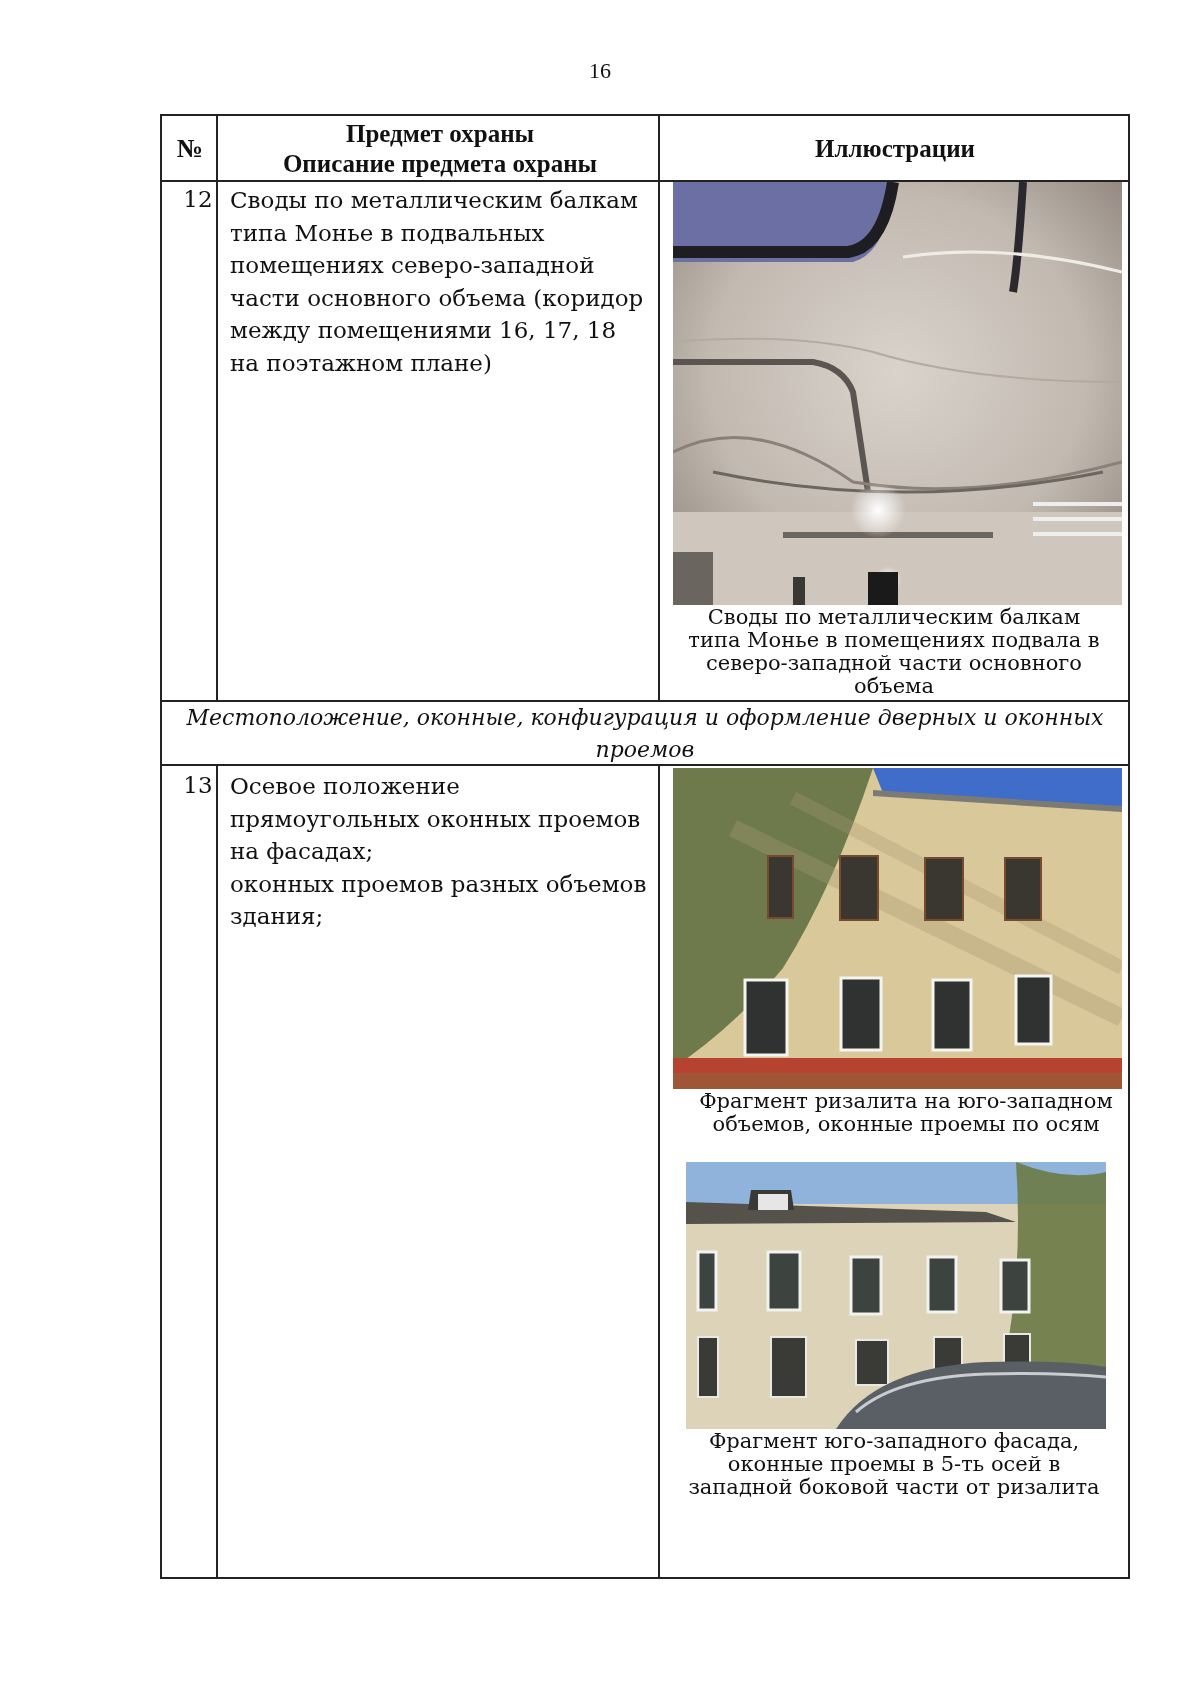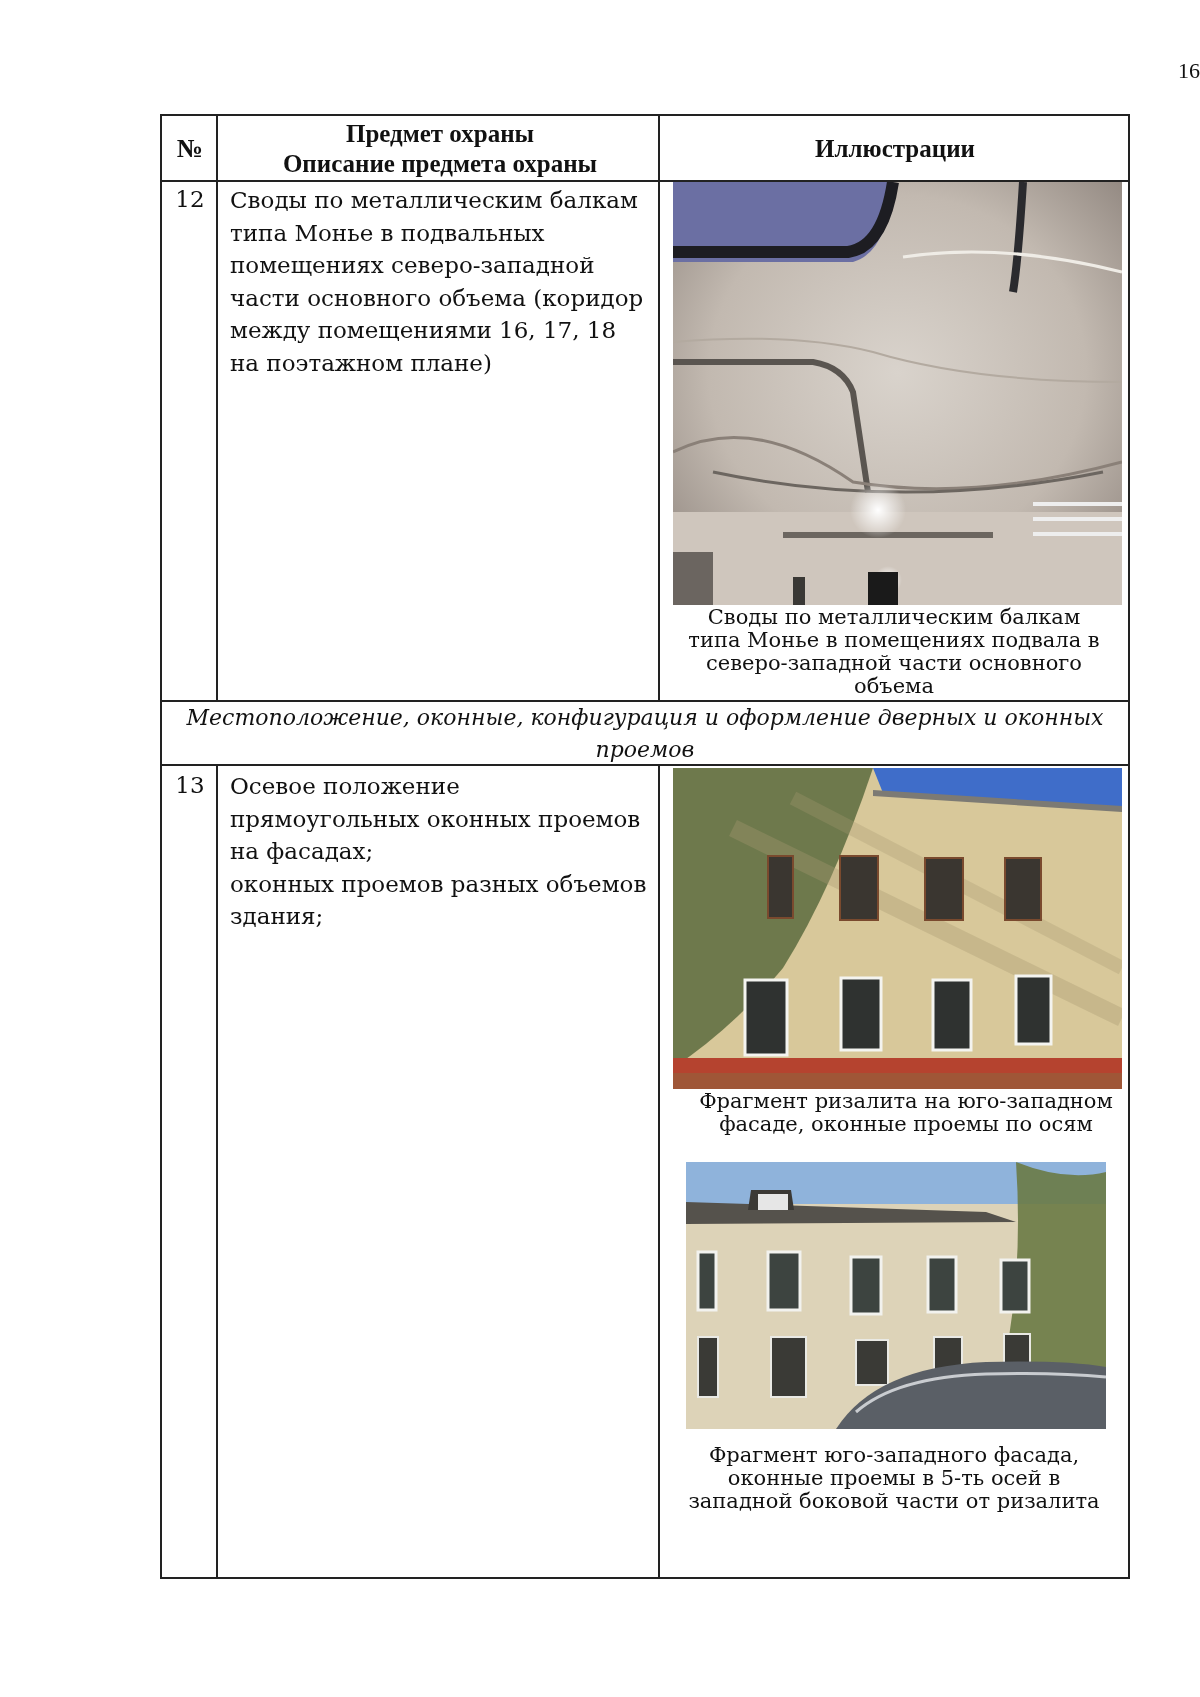--- a/index.html
+++ b/index.html
@@ -1,33 +1,33 @@
 <!DOCTYPE html>
 <html><head>
 <meta charset="utf-8">
 <style>
   html, body { margin: 0; padding: 0; background: #ffffff; }
   body { width: 1200px; height: 1697px; position: relative; overflow: hidden;
          font-family: "DejaVu Serif", "Liberation Serif", serif; color: #111; }
-  .page-number { position: absolute; top: 58px; left: 0; width: 1200px; text-align: right;
+  .page-number { position: absolute; top: 58px; left: 0; width: 1200px; text-align: center;
                  font-family: "Liberation Serif", serif; font-size: 22px; }
   .tbl { position: absolute; left: 160px; top: 114px; width: 970px; height: 1465px;
          border: 2px solid #222; box-sizing: border-box; }
   .vline { position: absolute; background: #222; width: 2px; }
   .hline { position: absolute; background: #222; height: 2px; left: 0; right: 0; }
   .hdr-num { position: absolute; left: 0; top: 0; width: 56px; height: 66px; display: flex;
              align-items: center; justify-content: center;
              font-family: "Liberation Serif", serif; font-weight: bold; font-size: 26px; }
   .hdr-desc { position: absolute; left: 58px; top: 0; width: 440px; height: 66px;
               display: flex; flex-direction: column; align-items: center; justify-content: center;
               font-family: "Liberation Serif", serif; font-weight: bold; font-size: 25px; line-height: 30px; }
   .hdr-ill { position: absolute; left: 500px; top: 0; width: 466px; height: 66px;
              display: flex; align-items: center; justify-content: center;
              font-family: "Liberation Serif", serif; font-weight: bold; font-size: 25px; }
-  .row-num { position: absolute; left: 0; width: 56px; text-align: center; font-size: 23px; }
+  .row-num { position: absolute; left: 0; width: 72px; text-align: center; font-size: 23px; }
   .row-desc { position: absolute; left: 68px; width: 425px; font-size: 23px; line-height: 32.5px; }
   .row-desc div { white-space: nowrap; }
   .section { position: absolute; left: 0; right: 0; top: 586px; height: 64px; text-align: center;
              font-style: italic; font-size: 22px; line-height: 32px; }
   .photo { position: absolute; overflow: hidden; }
   .caption { position: absolute; text-align: center; font-size: 21px; line-height: 23px; }
   .caption div { white-space: nowrap; }
 </style>
 </head>
 <body>
@@ -136,21 +136,21 @@
         <rect x="168" y="210" width="40" height="72"></rect>
         <rect x="260" y="212" width="38" height="70"></rect>
         <rect x="343" y="208" width="35" height="68"></rect>
       </g>
       <rect x="0" y="290" width="449" height="31" fill="#b5432f"></rect>
       <rect x="0" y="305" width="449" height="16" fill="#8a6a40" opacity="0.5"></rect>
     </svg>
   </div>
   <div class="caption" style="left:498px; top:974px; width:468px;padding-left:12px;">
     <div>Фрагмент ризалита на юго-западном</div>
-    <div>фасаде, оконные проемы по осям</div>
+    <div>объемов, оконные проемы по осям</div>
   </div>
 
   <div class="photo" style="left:524px; top:1046px; width:420px; height:267px;">
     <svg width="420" height="267" viewBox="0 0 420 267" xmlns="http://www.w3.org/2000/svg">
       <rect width="420" height="267" fill="#ddd3b8"></rect>
       <rect width="420" height="42" fill="#8fb3db"></rect>
       <polygon points="0,40 300,50 330,60 0,62" fill="#55524c"></polygon>
       <polygon points="65,28 105,28 108,48 62,48" fill="#3b3935"></polygon>
       <rect x="72" y="32" width="30" height="16" fill="#e6e6e6"></rect>
       <path d="M330 0 Q380 20 420 10 V267 H300 Q340 150 330 0" fill="#6a7a45" opacity="0.9"></path>
@@ -165,18 +165,18 @@
         <rect x="12" y="175" width="20" height="60"></rect>
         <rect x="85" y="175" width="35" height="60"></rect>
         <rect x="170" y="178" width="32" height="45"></rect>
         <rect x="248" y="175" width="28" height="40"></rect>
         <rect x="318" y="172" width="26" height="40"></rect>
       </g>
       <path d="M150 267 Q190 205 300 200 Q380 198 420 205 V267 Z" fill="#5a5f66"></path>
       <path d="M170 250 Q210 215 300 212 Q370 210 420 215" stroke="#c9ccd0" stroke-width="3" fill="none"></path>
     </svg>
   </div>
-  <div class="caption" style="left:498px; top:1314px; width:468px;margin-top:14px;">
+  <div class="caption" style="left:498px; top:1314px; width:468px;">
     <div>Фрагмент юго-западного фасада,</div>
     <div>оконные проемы в 5-ть осей в</div>
     <div>западной боковой части от ризалита</div>
   </div>
 </div>
 
 </body></html>

